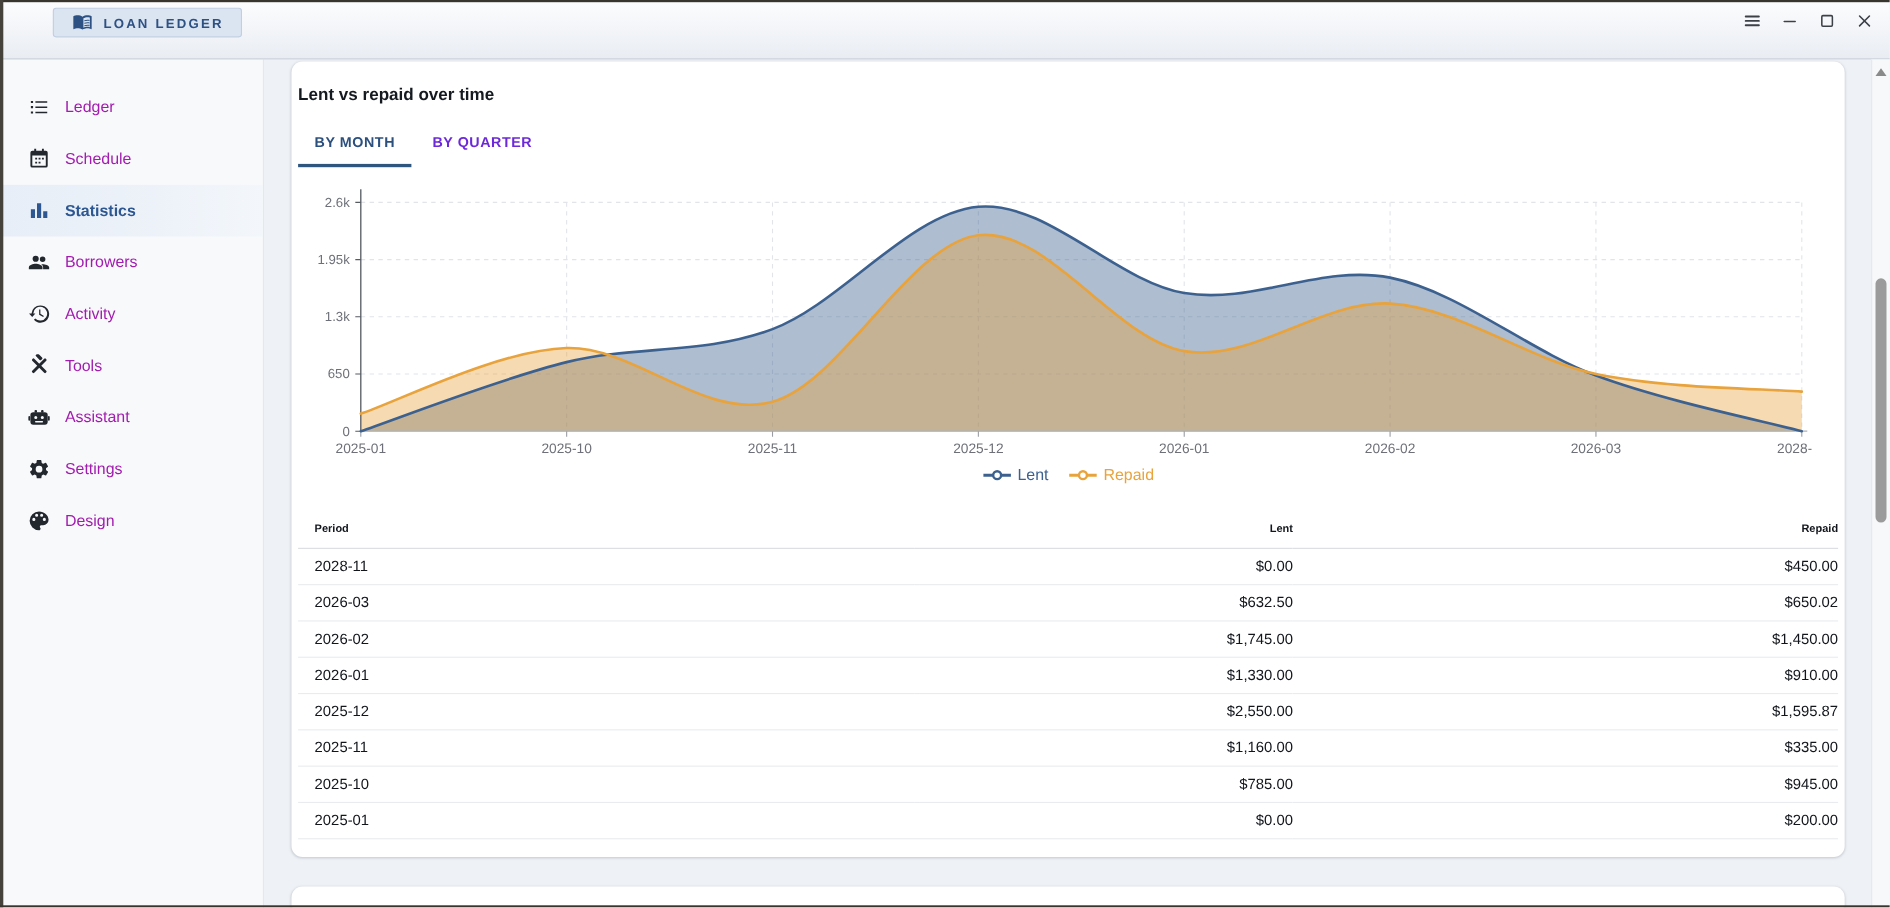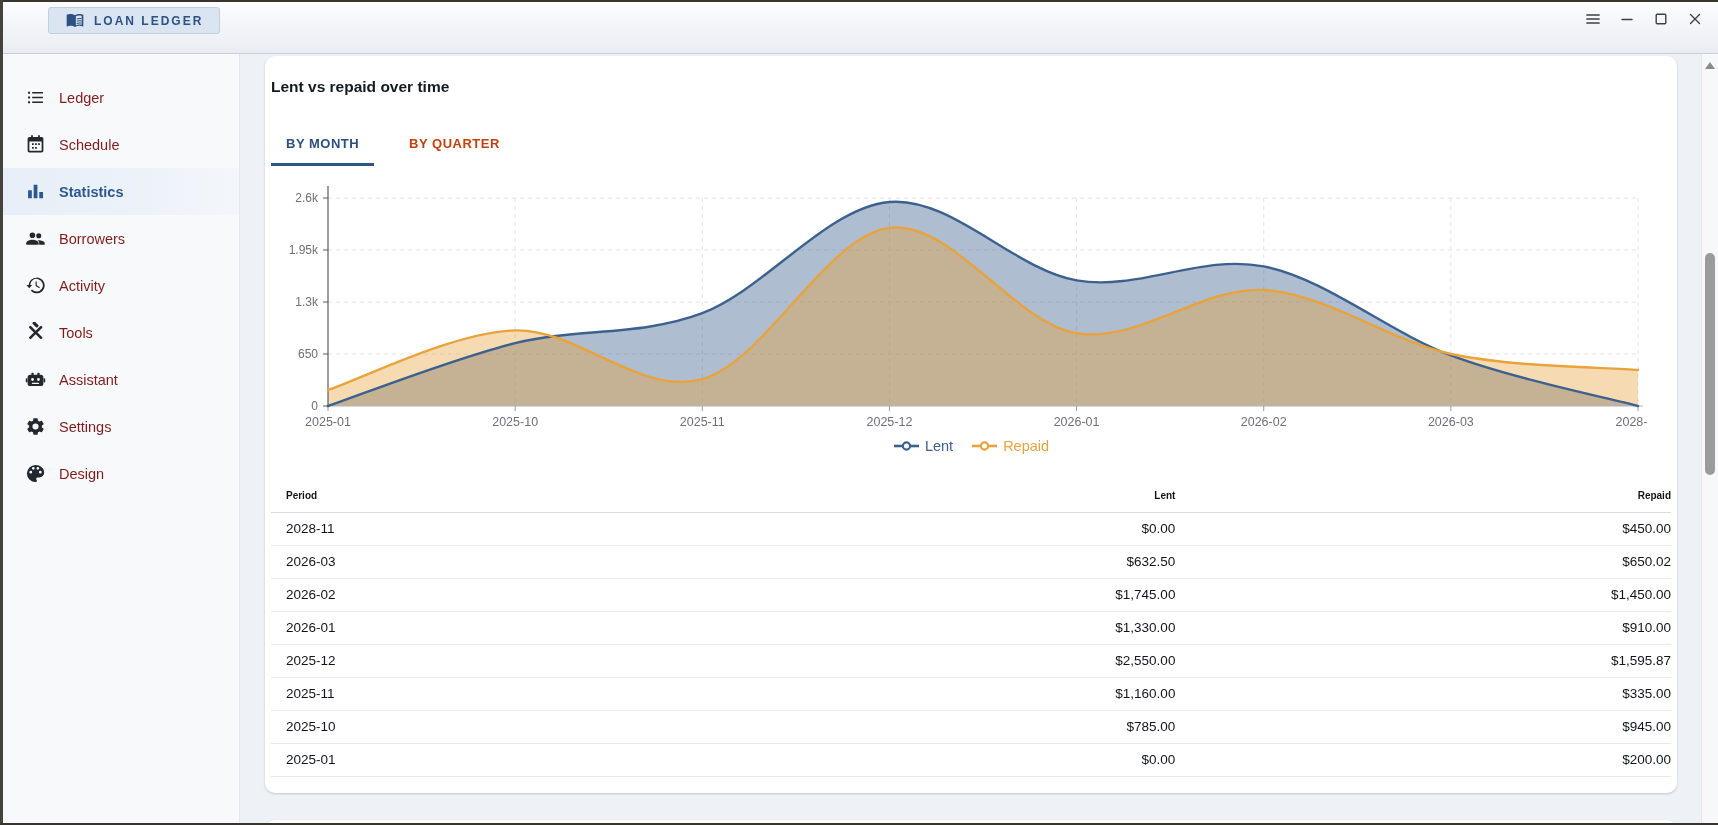--- a/index.html
+++ b/index.html
@@ -31,36 +31,36 @@
   .win-btn { width:26px; height:26px; display:flex; align-items:center; justify-content:center;
     background:transparent; border:none; padding:0; cursor:pointer; color:#3c4047; }
   .win-btn svg { width:16px; height:16px; stroke:currentColor; fill:none; }
 
   
   .app-body { display:flex; height:787px; }
 
   
   .sidebar { width:240px; flex-shrink:0; background:#f8f9fb; border-right:1px solid #e4e7ec; padding-top:20px; }
   .side-item { height:47px; display:flex; align-items:center; gap:13px; padding-left:25px;
-    font-size:14.5px; color:#7f1d1d; cursor:pointer; }
+    font-size:14.5px; color:#a21caf; cursor:pointer; }
   .side-icon { width:21px; height:21px; color:#23282f; display:flex; flex-shrink:0; }
   .side-icon svg { width:100%; height:100%; fill:currentColor; }
   .side-item.active { background:linear-gradient(90deg,#e7eef7 0%, #edf2f9 60%, #f3f7fb 100%); color:#2d5792; font-weight:700; }
   .side-item.active .side-icon { color:#2d5792; }
 
   
   .content { flex:1; padding:2px 24px 0 25px; overflow:hidden; }
   .card { background:#fff; border-radius:10px; padding:22px 6px 16px;
     box-shadow:0 1px 3px rgba(20,30,50,.12), 0 1px 2px rgba(20,30,50,.07); }
   .card h2 { margin:0; font-size:15.5px; font-weight:700; color:#151a21; }
 
-  .tabs { display:flex; gap:20px; margin-top:40px; }
+  .tabs { display:flex; gap:4px; margin-top:26px; }
   .tab { background:none; border:none; border-bottom:3px solid transparent;
     padding:0 15px 12px; font-family:inherit; font-size:13px; font-weight:600;
-    letter-spacing:.5px; color:#c2410c; cursor:pointer; }
+    letter-spacing:.5px; color:#6d28d9; cursor:pointer; }
   .tab.active { color:#2b507d; border-bottom-color:#2e567f; }
 
   #chart { display:block; margin-top:10px; }
   .legend { display:flex; justify-content:center; align-items:center; gap:18px; margin-top:4px; height:24px; font-size:14.5px; }
   .legend-item { display:flex; align-items:center; gap:5px; cursor:pointer; }
 
   table { width:100%; border-collapse:collapse; margin-top:22px; table-layout:fixed; }
   th { height:32px; font-size:10px; font-weight:700; color:#12161c; border-bottom:1px solid #d9dce1; padding:0; }
   td { height:33px; font-size:13.5px; color:#12161c; border-bottom:1px solid #e9ebee; padding:0; }
   .ta-l { text-align:left; padding-left:15px; }

